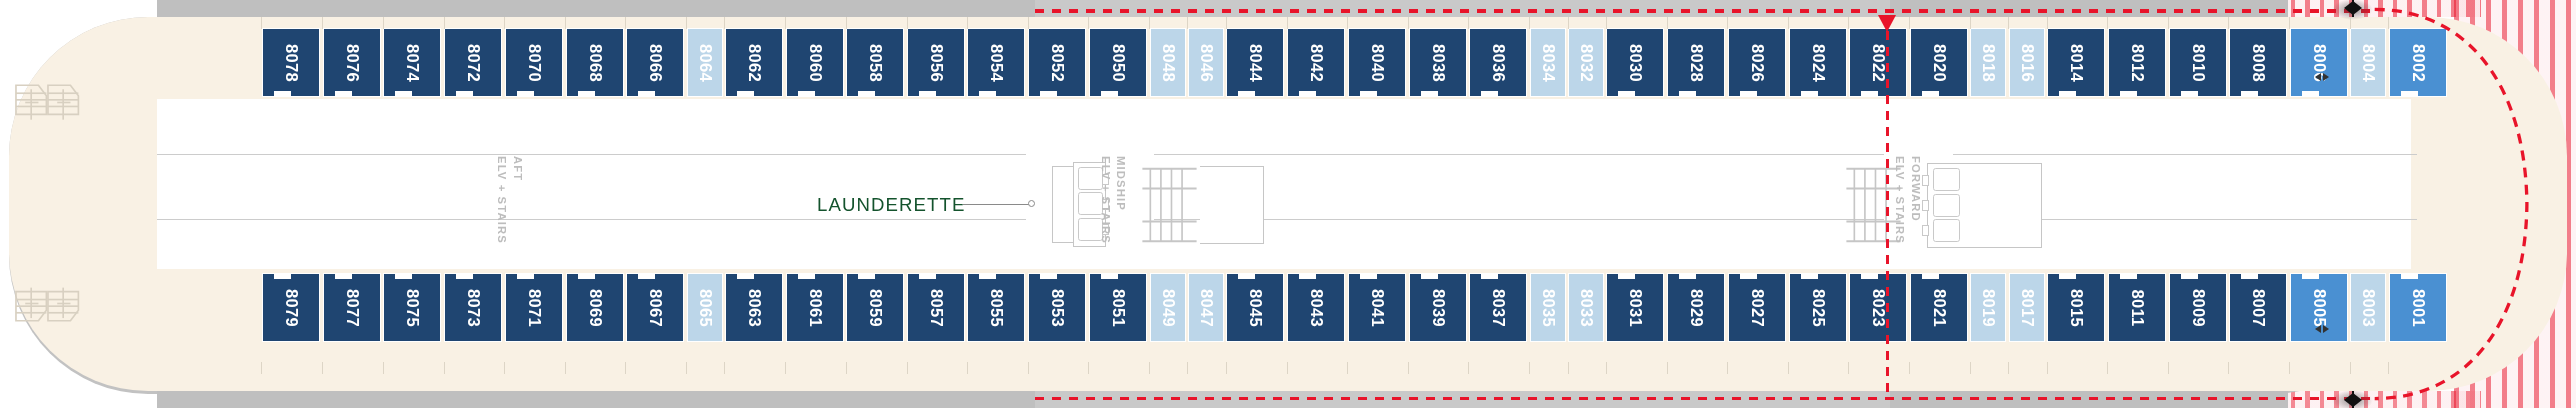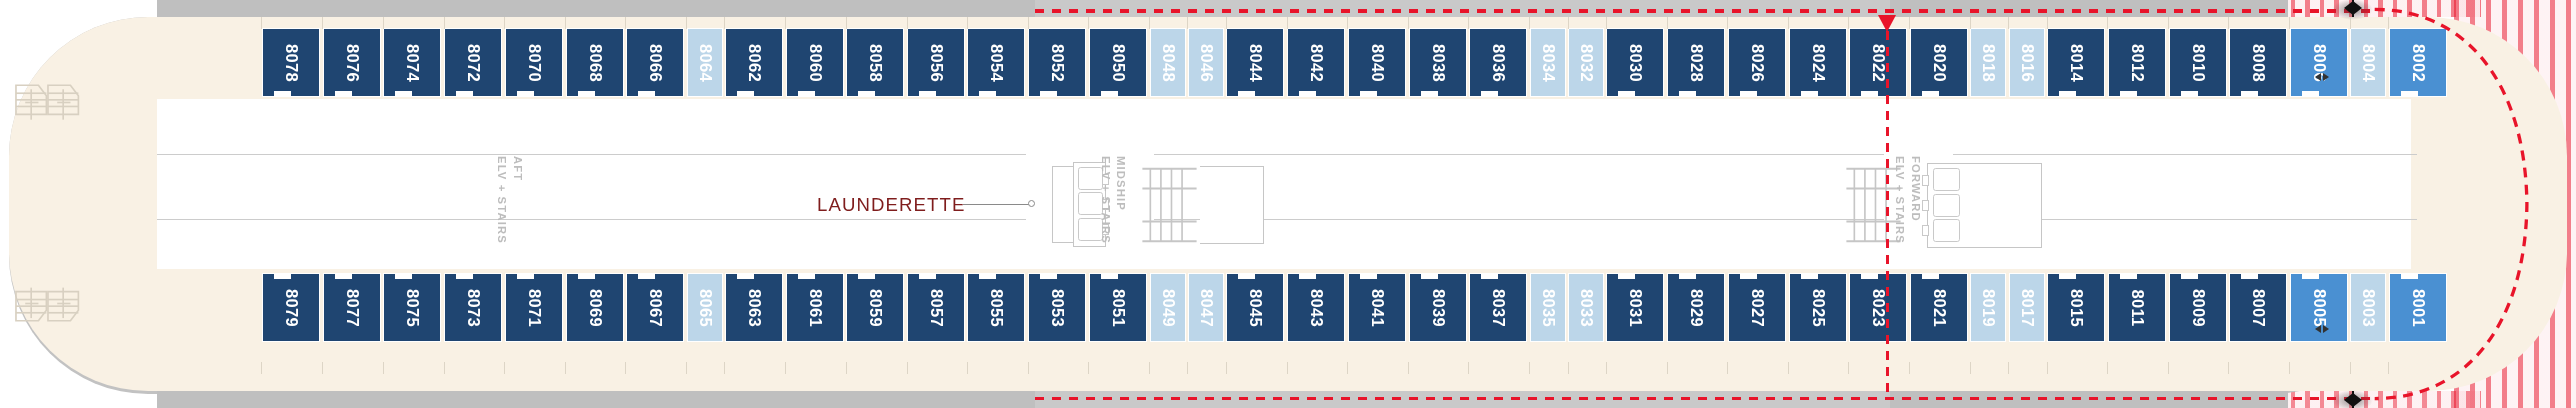--- a/index.html
+++ b/index.html
@@ -64,21 +64,21 @@
   
   .corridor{position:absolute;left:157px;top:99px;width:2254px;height:170px;
       background:#ffffff;}
   .corr-line{position:absolute;background:#cccccc;height:1.3px;}
 
   .rotlabel{position:absolute;transform-origin:left top;
       transform:rotate(90deg);font-size:11.3px;font-weight:700;color:#bdbdbd;
       letter-spacing:1.1px;white-space:nowrap;
       font-family:"Liberation Sans","DejaVu Sans",sans-serif;}
 
-  .laund-label{position:absolute;font-size:18.6px;font-weight:400;color:#7f1d1d;
+  .laund-label{position:absolute;font-size:18.6px;font-weight:400;color:#14532d;
       letter-spacing:1.1px;white-space:nowrap;}
   .leader{position:absolute;height:1.3px;background:#8a8a8a;}
   .leader-dot{position:absolute;width:7.3px;height:7.3px;border-radius:50%;
       border:1.3px solid #8a8a8a;background:#ffffff;box-sizing:border-box;}
 
   
   .glyphbox{position:absolute;border:1.3px solid #c6c6c6;box-sizing:border-box;background:#ffffff;}
   .stair-lines{position:absolute;}
   .elev-cell{position:absolute;border:1.3px solid #c9c9c9;border-radius:2.7px;
       box-sizing:border-box;background:#ffffff;}

